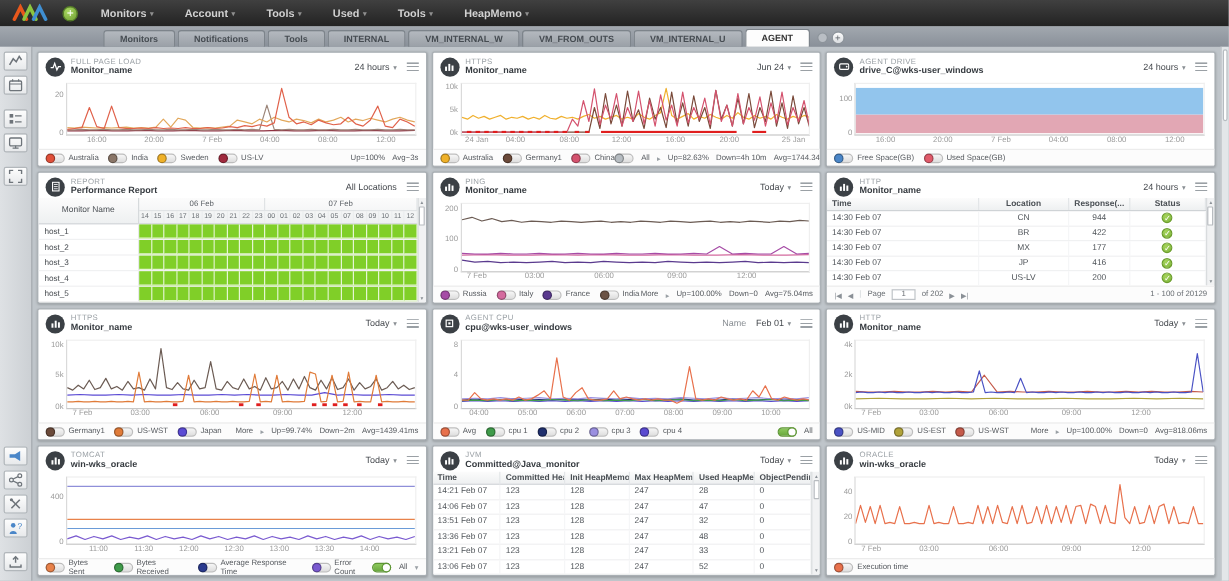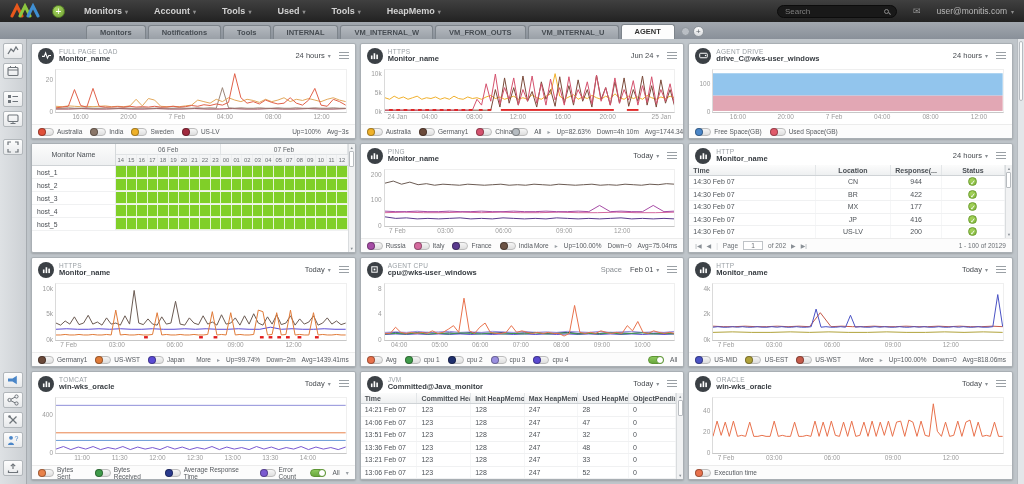--- a/index.html
+++ b/index.html
@@ -134,31 +134,20 @@
       </div>
       <div class="menu-item">
         <span>Tools</span>
         <span class="caret">▾</span>
       </div>
       <div class="menu-item">
         <span>HeapMemo</span>
         <span class="caret">▾</span>
       </div>
     </div>
-  <div class="nav-right">
-    <div class="search">
-      <span>Search</span>
-      <span class="mag"></span>
-    </div>
-    <span class="mail">✉</span>
-    <span class="user">
-      <span>user@monitis.com</span>
-      <span class="caret">▾</span>
-    </span>
-  </div>
 </div>
 
 <div class="tabbar">
   <div style="display:flex;align-items:flex-end">
       <div class="tab">Monitors</div>
       <div class="tab">Notifications</div>
       <div class="tab">Tools</div>
       <div class="tab">INTERNAL</div>
       <div class="tab">VM_INTERNAL_W</div>
       <div class="tab">VM_FROM_OUTS</div>
@@ -481,20 +470,41 @@
               <span class="pill">
                 <span class="knob" style="background: rgb(224, 90, 106);"></span>
               </span>
               <span class="leg-label">Used Space(GB)</span>
             </span>
           </div>
       <div class="w-stats"></div>
     </div>
   </div>
       <div class="widget">
+    <div class="w-head">
+      <span class="w-icon">
+            <svg viewBox="0 0 10 10">
+              <rect x="2" y="1" width="6" height="8" fill="none" stroke="#fff" stroke-width="1"></rect>
+              <line x1="3.2" y1="3" x2="6.8" y2="3" stroke="#fff" stroke-width="0.8"></line>
+              <line x1="3.2" y1="5" x2="6.8" y2="5" stroke="#fff" stroke-width="0.8"></line>
+              <line x1="3.2" y1="7" x2="6.8" y2="7" stroke="#fff" stroke-width="0.8"></line>
+            </svg>
+          </span>
+      <div class="w-titles">
+        <div class="w-title">REPORT</div>
+        <div class="w-sub">Performance Report</div>
+      </div>
+      <div class="w-head-right">
+
+        <span class="w-period">
+              <span>All Locations</span>
+            </span>
+        <span class="w-menu"></span>
+      </div>
+    </div>
     <div class="w-body">
           <div class="rep">
             <div class="rep-head">
               <div class="rep-name">Monitor Name</div>
               <div class="rep-cols">
                 <div class="rep-groups">
                   <div class="rep-group" style="width: 45.4545%;">06 Feb</div>
                   <div class="rep-group" style="width: 54.5455%;">07 Feb</div>
                 </div>
                 <div class="rep-hours">
@@ -922,21 +932,21 @@
             <svg viewBox="0 0 10 10">
               <rect x="2" y="2" width="6" height="6" fill="none" stroke="#fff" stroke-width="1.1"></rect>
               <rect x="4" y="4" width="2" height="2" fill="#fff"></rect>
             </svg>
           </span>
       <div class="w-titles">
         <div class="w-title">AGENT CPU</div>
         <div class="w-sub">cpu@wks-user_windows</div>
       </div>
       <div class="w-head-right">
-        <span class="w-extra">Space</span>
+        <span class="w-extra">Name</span>
         <span class="w-period">
               <span>Feb 01</span>
               <span class="caret" style="color: rgb(138, 143, 148);">▾</span>
             </span>
         <span class="w-menu"></span>
       </div>
     </div>
     <div class="w-body">
           <div class="chart">
             <div class="plot">

